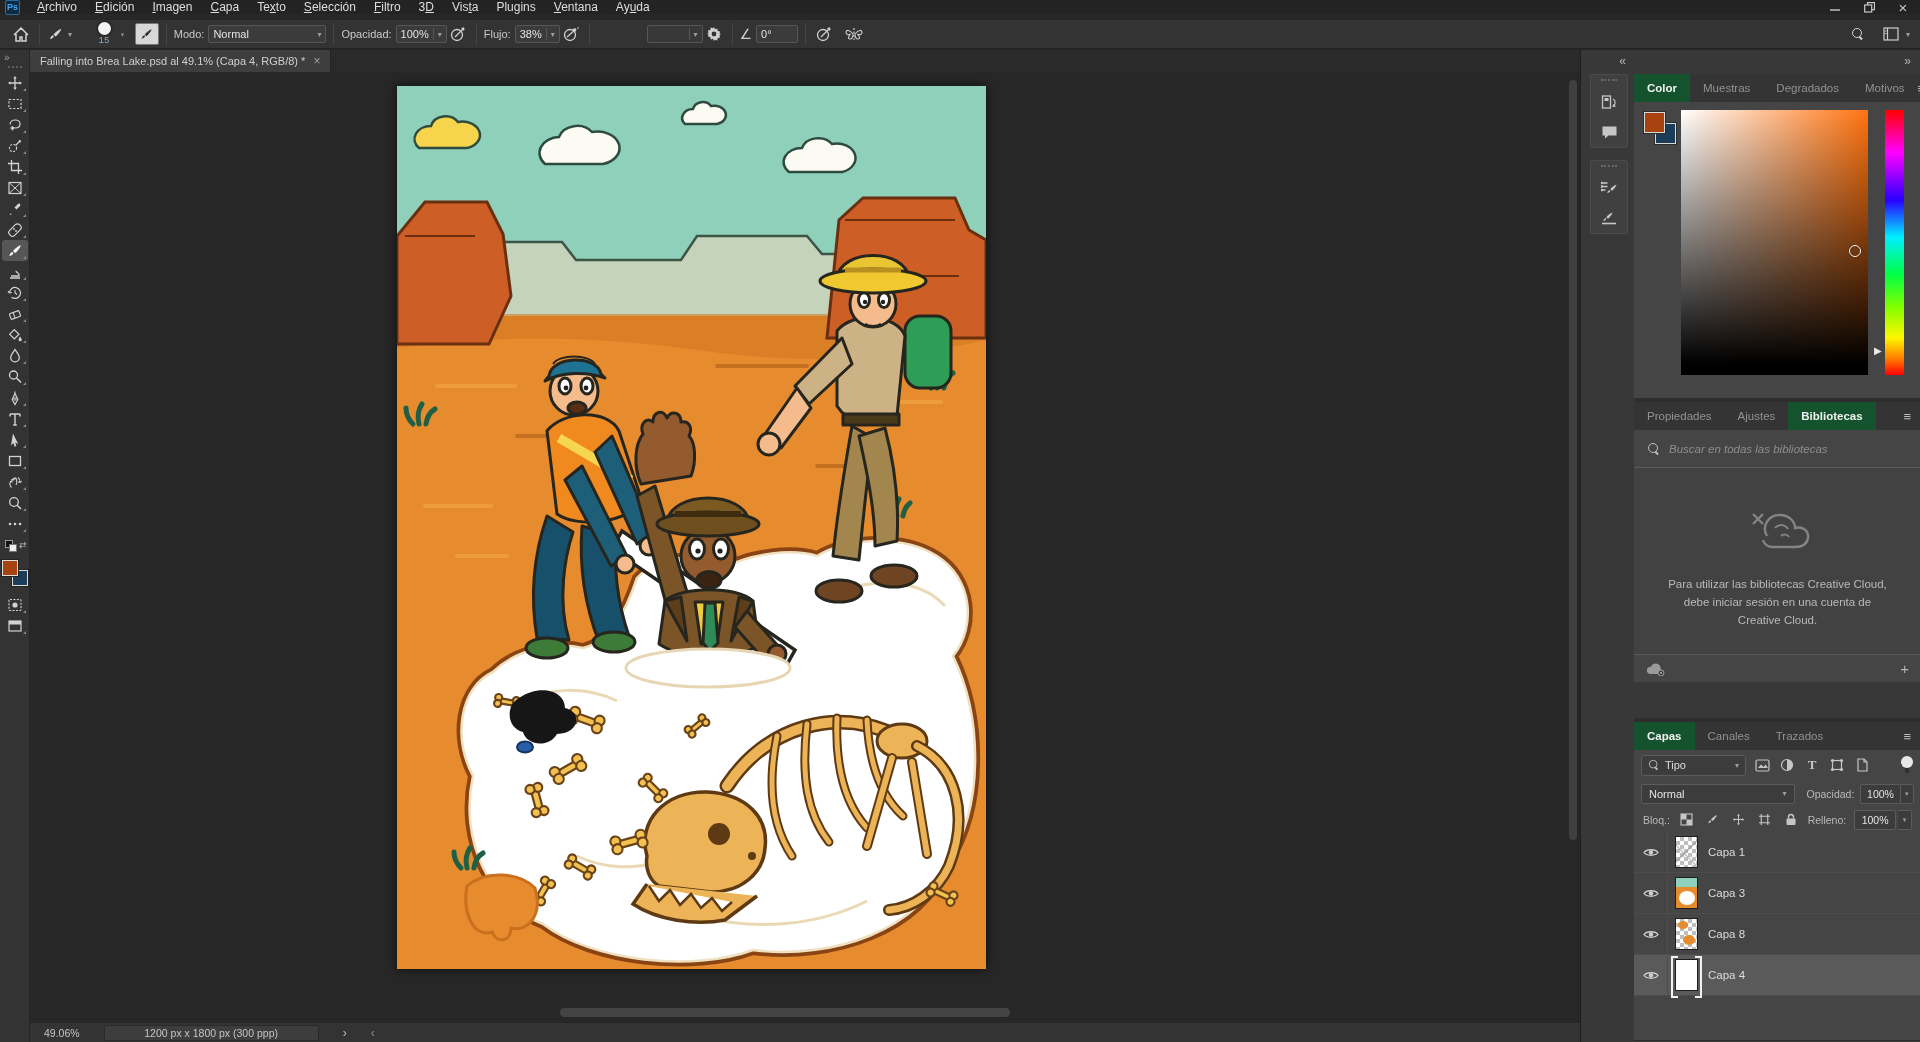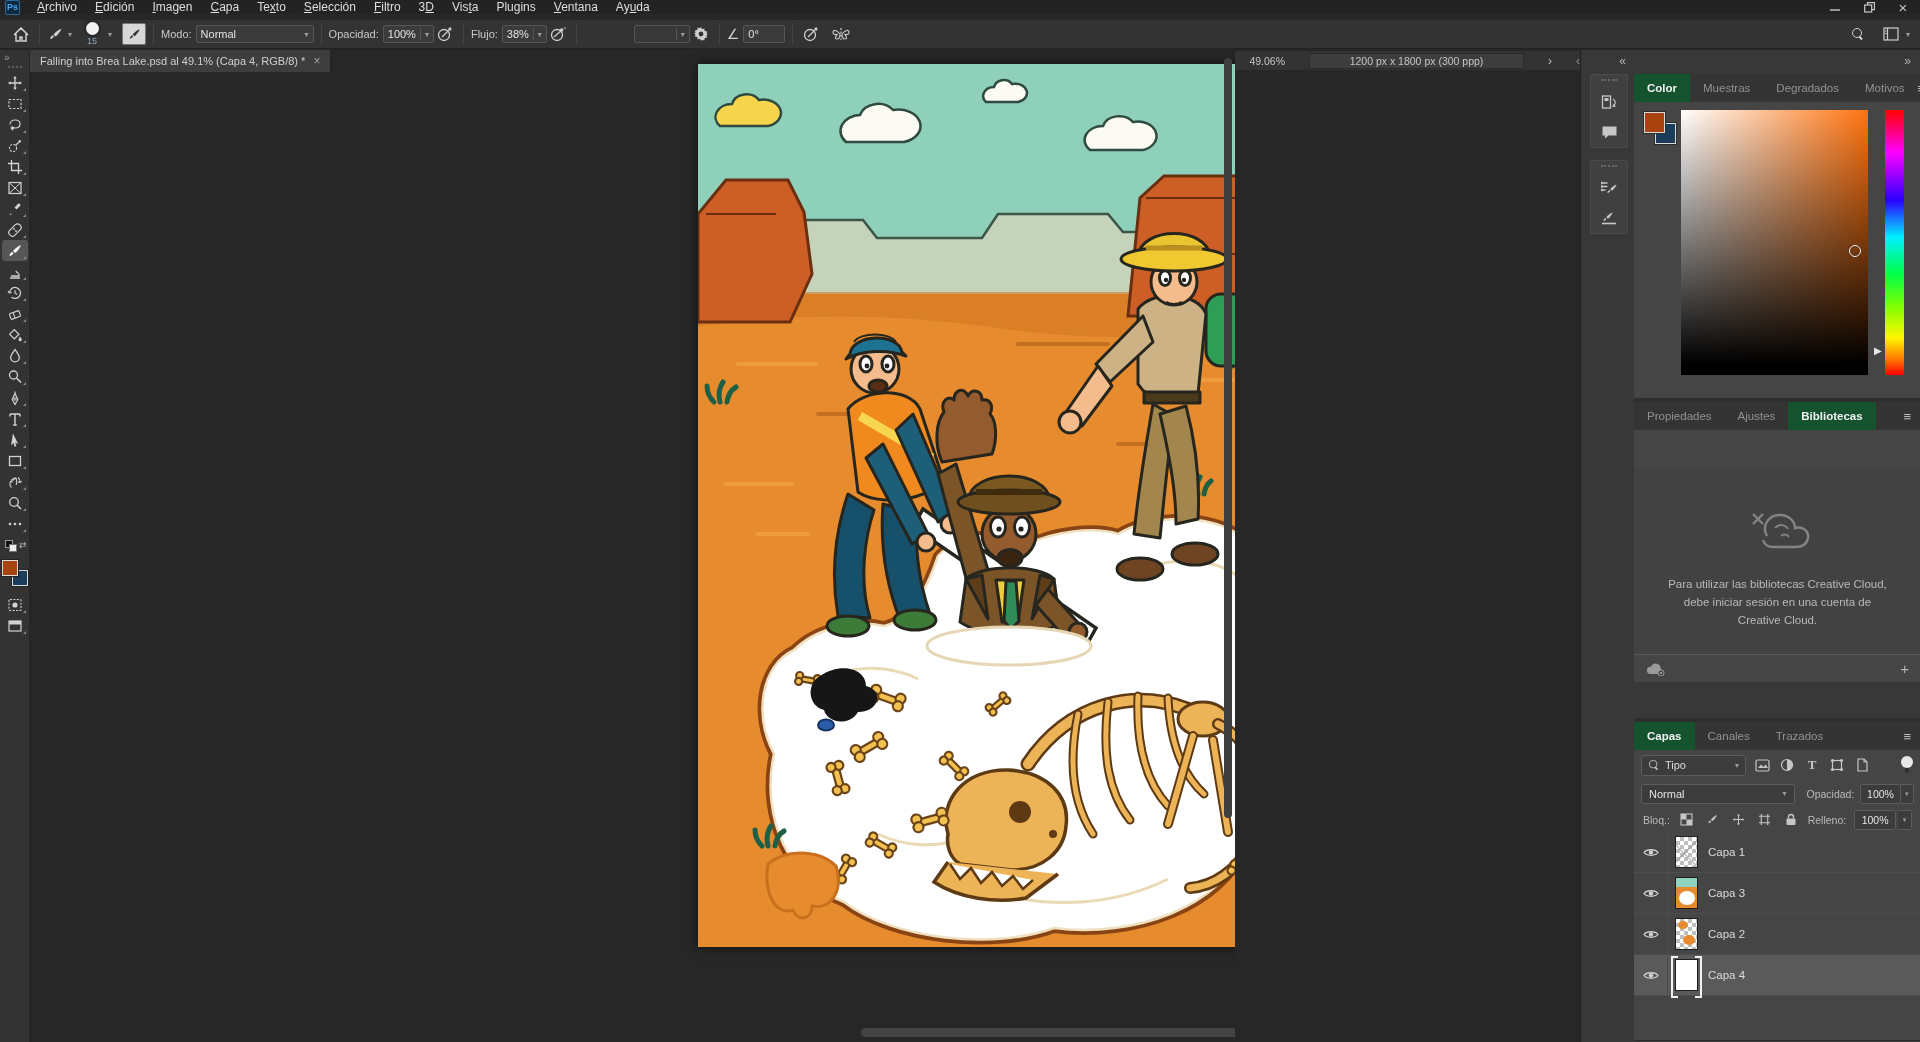--- a/index.html
+++ b/index.html
@@ -47,21 +47,21 @@
   .tool svg { display:block; }
   .fgbg-mini { margin-top:6px; position:relative; width:20px; height:14px; }
   .fgbg-mini .b1 { position:absolute; left:0; top:0; width:8px; height:8px; background:#111; border:1px solid #999; }
   .fgbg-mini .b2 { position:absolute; left:4px; top:4px; width:8px; height:8px; background:#eee; border:1px solid #777; }
   .fgbg-mini .swap { position:absolute; right:-2px; top:0; font-size:9px; color:#bbb; }
   .swatches { position:relative; width:26px; height:26px; margin-top:6px; }
   .swatches .bg { position:absolute; right:0; bottom:0; width:16px; height:16px; border:1px solid #dcdcdc; outline:1px solid #222; }
   .swatches .fg { position:absolute; left:0; top:0; width:16px; height:16px; border:1px solid #dcdcdc; outline:1px solid #222; }
 
   
-  .center { flex:1 1 auto; display:flex; flex-direction:row; min-width:0; }
+  .center { flex:1 1 auto; display:flex; flex-direction:column; min-width:0; }
   .tabrow { height:22px; background:#2a2a2a; display:flex; align-items:flex-end; flex:0 0 auto; }
   .doctab { height:22px; background:#3e3e3e; color:#cfcfcf; font-size:11px; display:flex; align-items:center;
     padding:0 10px; gap:8px; border-right:1px solid #222; }
   .doctab .close { color:#9f9f9f; font-size:12px; }
   .canvas { position:relative; flex:1 1 auto; background:#272727; overflow:hidden; }
   .artwork { position:absolute; left:367px; top:14px; width:589px; height:883px;
     box-shadow:0 0 10px rgba(0,0,0,.65); background:#e78c2e; }
   .hscroll { position:absolute; left:530px; bottom:5px; width:450px; height:9px; background:#4a4a4a; border-radius:5px; opacity:.85; }
   .vscroll { position:absolute; right:3px; top:8px; width:8px; height:760px; background:#3f3f3f; border-radius:4px; }
   .statusbar { height:20px; background:#333333; border-top:1px solid #262626; display:flex; align-items:center;
@@ -196,21 +196,21 @@
         </svg>
       </span>
     <span class="ob-div"></span>
     <span class="ob-item">
       <svg width="17" height="17" viewBox="0 0 16 16">
           <path d="M13.5 2.5c-2.6.7-6 3.6-7.4 5.6l1.8 1.8C9.9 8.5 12.8 5 13.5 2.5z" fill="#d2d2d2"></path>
           <path d="M5.6 8.8c-1.4.5-2.3 1.6-2.8 3.7 2.1-.5 3.2-1.4 3.7-2.8z" fill="#d2d2d2"></path>
         </svg>
       <span style="font-size:8px;color:#9d9d9d;">▾</span>
     </span>
-    <span class="ob-item" style="margin-left:8px;">
+    <span class="ob-item" style="margin-left:20px;font-family:Liberation Mono, monospace;">
       <span class="brush-circle">
         <span class="dot"></span>
         <span class="sz">15</span>
       </span>
       <span style="font-size:8px;color:#9d9d9d;">▾</span>
     </span>
     <span class="brush-thumb" style="margin-left:10px;">
       <svg width="15" height="15" viewBox="0 0 16 16">
           <path d="M13.5 2.5c-2.6.7-6 3.6-7.4 5.6l1.8 1.8C9.9 8.5 12.8 5 13.5 2.5z" fill="#333"></path>
           <path d="M5.6 8.8c-1.4.5-2.3 1.6-2.8 3.7 2.1-.5 3.2-1.4 3.7-2.8z" fill="#333"></path>
@@ -762,20 +762,24 @@
         </div>
         <div class="group-sep" style="top:348px;"></div>
 
         <div class="ptabs" style="top:352px;">
           <span class="ptab">Propiedades</span>
           <span class="ptab">Ajustes</span>
           <span class="ptab on">Bibliotecas</span>
           <span class="pmenu">≡</span>
         </div>
         <div class="pbody" style="top:380px; height:252px;">
+          <div class="lib-search">
+            <span class="mag" style="color:#bdbdbd;"></span>
+            <span class="ph">Buscar en todas las bibliotecas</span>
+          </div>
           <div class="lib-body">
             <svg width="66" height="54" viewBox="0 0 66 54" style="margin:38px 0 16px;">
               <path d="M22 30c-6-10 2-22 14-21 9 .7 14 7 14 13 8-2 14 3 13 10-1 6-6 9-13 9H28c-5 0-9-3-10-7" fill="none" stroke="#848484" stroke-width="2.4"></path>
               <path d="M30 22c3-4 10-4 13 1M36 30c2-2 6-2 8 1" fill="none" stroke="#848484" stroke-width="2"></path>
               <path d="M8 8l10 10M18 8 8 18" stroke="#848484" stroke-width="2.4"></path>
             </svg>
             <div class="lib-msg">Para utilizar las bibliotecas Creative Cloud, debe iniciar sesión en una cuenta de Creative Cloud.</div>
           </div>
           <div class="lib-footer">
             <svg width="20" height="14" viewBox="0 0 20 14">
@@ -906,21 +910,21 @@
               <span class="lname">Capa 3</span>
             </div>
             <div class="lrow">
               <span class="eye-cell">
                   <svg width="16" height="11" viewBox="0 0 16 11">
                     <path d="M1 5.5C3.5 1.8 12.5 1.8 15 5.5 12.5 9.2 3.5 9.2 1 5.5z" fill="none" stroke="#cfcfcf" stroke-width="1.3"></path>
                     <circle cx="8" cy="5.5" r="2.2" fill="#cfcfcf"></circle>
                   </svg>
                 </span>
               <span class="lthumb checker th-splat"></span>
-              <span class="lname">Capa 2</span>
+              <span class="lname">Capa 8</span>
             </div>
             <div class="lrow sel">
               <span class="eye-cell">
                   <svg width="16" height="11" viewBox="0 0 16 11">
                     <path d="M1 5.5C3.5 1.8 12.5 1.8 15 5.5 12.5 9.2 3.5 9.2 1 5.5z" fill="none" stroke="#cfcfcf" stroke-width="1.3"></path>
                     <circle cx="8" cy="5.5" r="2.2" fill="#cfcfcf"></circle>
                   </svg>
                 </span>
               <span class="lthumb sel-brackets"></span>
               <span class="lname">Capa 4</span>

